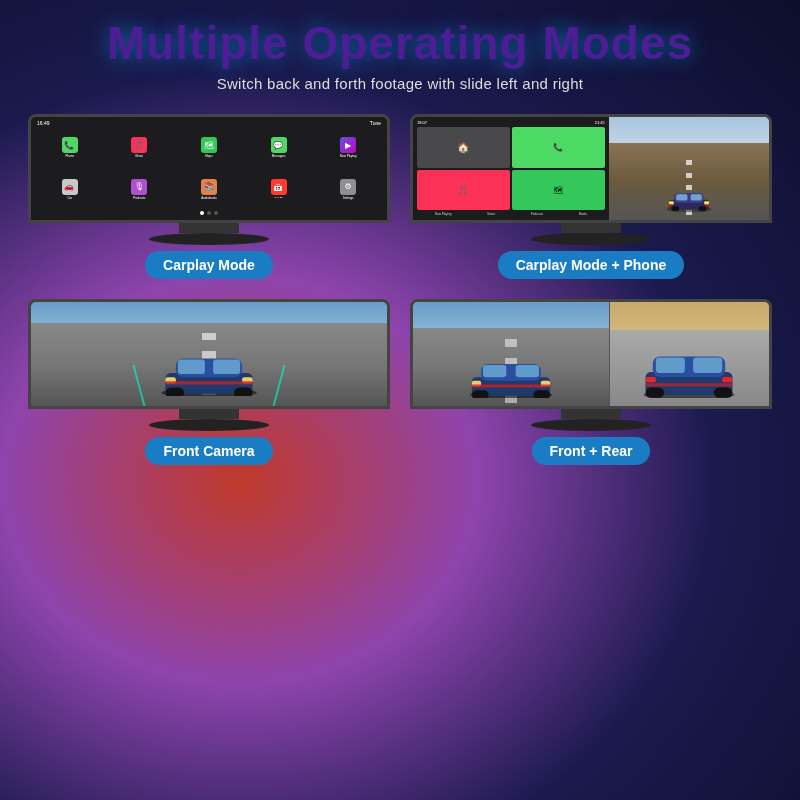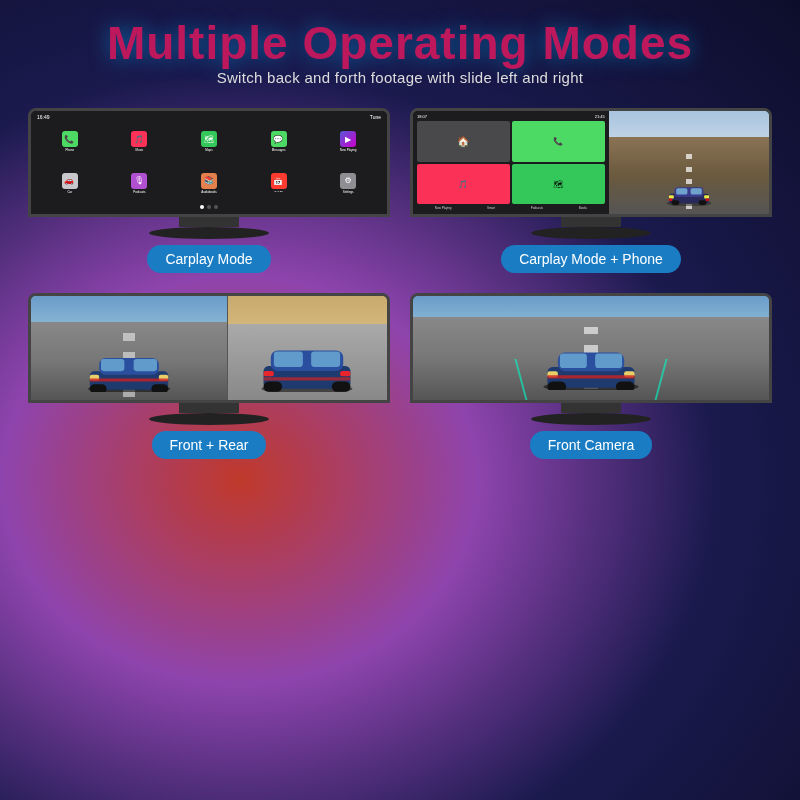--- a/index.html
+++ b/index.html
@@ -12,28 +12,29 @@
       overflow: hidden;
       display: flex;
       flex-direction: column;
       align-items: center;
     }
 
     .page-title {
       margin-top: 18px;
       font-size: 46px;
       font-weight: 900;
-      color: #be185d;
+      color: #4c1d95;
       text-shadow: 0 0 20px rgba(0,180,255,0.5);
       letter-spacing: 1px;
       text-align: center;
       line-height: 1.1;
     }
 
     .page-subtitle {
+      margin-top: 6px;
       font-size: 15px;
       color: #ddd;
       text-align: center;
       letter-spacing: 0.3px;
     }
 
     .grid {
       display: grid;
       grid-template-columns: 1fr 1fr;
       gap: 20px 20px;
@@ -190,21 +191,21 @@
       border-left: 1px solid #555;
     }
 
     .mode-label {
       margin-top: 6px;
       background: #1a7dc4;
       color: #fff;
       border-radius: 20px;
       padding: 6px 18px;
       font-size: 14px;
-      font-weight: 400;
+      font-weight: 700;
       text-align: center;
       white-space: nowrap;
     }
   </style>
 </head>
 <body>
 
 <h1 class="page-title">Multiple Operating Modes</h1>
 <p class="page-subtitle">Switch back and forth footage with slide left and right</p>
 
@@ -318,20 +319,57 @@
                 </svg>
               </div>
             </div>
           </div>
         </div>
       </div>
       <div class="monitor-stand-neck"></div>
       <div class="monitor-stand-base"></div>
     </div>
     <div class="mode-label">Carplay Mode + Phone</div>
+  </div>
+
+  <div class="mode-card">
+    <div class="monitor-wrap">
+      <div class="monitor">
+        <div class="screen-front-cam">
+
+          <div style="position:absolute;top:0;left:0;right:0;height:25%;background:linear-gradient(180deg,#6a9cc9,#87b5d4);"></div>
+
+          <div style="position:absolute;top:20%;left:0;right:0;bottom:0;background:linear-gradient(180deg,#888,#777,#555);"></div>
+
+          <div style="position:absolute;top:30%;bottom:0;left:48%;width:4%;background:repeating-linear-gradient(to bottom,#fff 0,#fff 10%,transparent 10%,transparent 25%);opacity:0.6;"></div>
+
+          <div style="position:absolute;bottom:10%;left:50%;transform:translateX(-50%);width:45%;height:50%;">
+            <svg viewBox="0 0 100 50" width="100%" height="100%">
+              <ellipse cx="50" cy="47" rx="46" ry="5" fill="#111" opacity="0.6"></ellipse>
+              <rect x="8" y="28" width="84" height="20" rx="5" fill="#1e3a6e"></rect>
+              <rect x="18" y="14" width="64" height="18" rx="7" fill="#2a4f9e"></rect>
+              <rect x="8" y="42" width="18" height="10" rx="5" fill="#111"></rect>
+              <rect x="74" y="42" width="18" height="10" rx="5" fill="#111"></rect>
+              <rect x="20" y="15" width="26" height="14" rx="3" fill="#87CEEB" opacity="0.6"></rect>
+              <rect x="54" y="15" width="26" height="14" rx="3" fill="#87CEEB" opacity="0.6"></rect>
+              <rect x="8" y="32" width="10" height="6" rx="2" fill="#ffe066" opacity="0.9"></rect>
+              <rect x="82" y="32" width="10" height="6" rx="2" fill="#ffe066" opacity="0.9"></rect>
+
+              <rect x="8" y="36" width="84" height="3" rx="1" fill="#cc2222" opacity="0.8"></rect>
+            </svg>
+          </div>
+
+          <div style="position:absolute;bottom:0;left:30%;width:2px;height:40%;background:rgba(0,255,200,0.6);transform:skewX(15deg);"></div>
+          <div style="position:absolute;bottom:0;right:30%;width:2px;height:40%;background:rgba(0,255,200,0.6);transform:skewX(-15deg);"></div>
+        </div>
+      </div>
+      <div class="monitor-stand-neck"></div>
+      <div class="monitor-stand-base"></div>
+    </div>
+    <div class="mode-label">Front Camera</div>
   </div>
 
   <div class="mode-card">
     <div class="monitor-wrap">
       <div class="monitor">
         <div class="screen-front-rear">
 
           <div class="front-panel">
             <div style="position:absolute;top:0;left:0;right:0;height:28%;background:linear-gradient(180deg,#6a9cc9,#87b5d4);"></div>
             <div style="position:absolute;top:25%;left:0;right:0;bottom:0;background:linear-gradient(180deg,#888,#777,#555);"></div>
@@ -372,50 +410,13 @@
             </div>
           </div>
         </div>
       </div>
       <div class="monitor-stand-neck"></div>
       <div class="monitor-stand-base"></div>
     </div>
     <div class="mode-label">Front + Rear</div>
   </div>
 
-  <div class="mode-card">
-    <div class="monitor-wrap">
-      <div class="monitor">
-        <div class="screen-front-cam">
-
-          <div style="position:absolute;top:0;left:0;right:0;height:25%;background:linear-gradient(180deg,#6a9cc9,#87b5d4);"></div>
-
-          <div style="position:absolute;top:20%;left:0;right:0;bottom:0;background:linear-gradient(180deg,#888,#777,#555);"></div>
-
-          <div style="position:absolute;top:30%;bottom:0;left:48%;width:4%;background:repeating-linear-gradient(to bottom,#fff 0,#fff 10%,transparent 10%,transparent 25%);opacity:0.6;"></div>
-
-          <div style="position:absolute;bottom:10%;left:50%;transform:translateX(-50%);width:45%;height:50%;">
-            <svg viewBox="0 0 100 50" width="100%" height="100%">
-              <ellipse cx="50" cy="47" rx="46" ry="5" fill="#111" opacity="0.6"></ellipse>
-              <rect x="8" y="28" width="84" height="20" rx="5" fill="#1e3a6e"></rect>
-              <rect x="18" y="14" width="64" height="18" rx="7" fill="#2a4f9e"></rect>
-              <rect x="8" y="42" width="18" height="10" rx="5" fill="#111"></rect>
-              <rect x="74" y="42" width="18" height="10" rx="5" fill="#111"></rect>
-              <rect x="20" y="15" width="26" height="14" rx="3" fill="#87CEEB" opacity="0.6"></rect>
-              <rect x="54" y="15" width="26" height="14" rx="3" fill="#87CEEB" opacity="0.6"></rect>
-              <rect x="8" y="32" width="10" height="6" rx="2" fill="#ffe066" opacity="0.9"></rect>
-              <rect x="82" y="32" width="10" height="6" rx="2" fill="#ffe066" opacity="0.9"></rect>
-
-              <rect x="8" y="36" width="84" height="3" rx="1" fill="#cc2222" opacity="0.8"></rect>
-            </svg>
-          </div>
-
-          <div style="position:absolute;bottom:0;left:30%;width:2px;height:40%;background:rgba(0,255,200,0.6);transform:skewX(15deg);"></div>
-          <div style="position:absolute;bottom:0;right:30%;width:2px;height:40%;background:rgba(0,255,200,0.6);transform:skewX(-15deg);"></div>
-        </div>
-      </div>
-      <div class="monitor-stand-neck"></div>
-      <div class="monitor-stand-base"></div>
-    </div>
-    <div class="mode-label">Front Camera</div>
-  </div>
-
 </div>
 
 </body></html>

